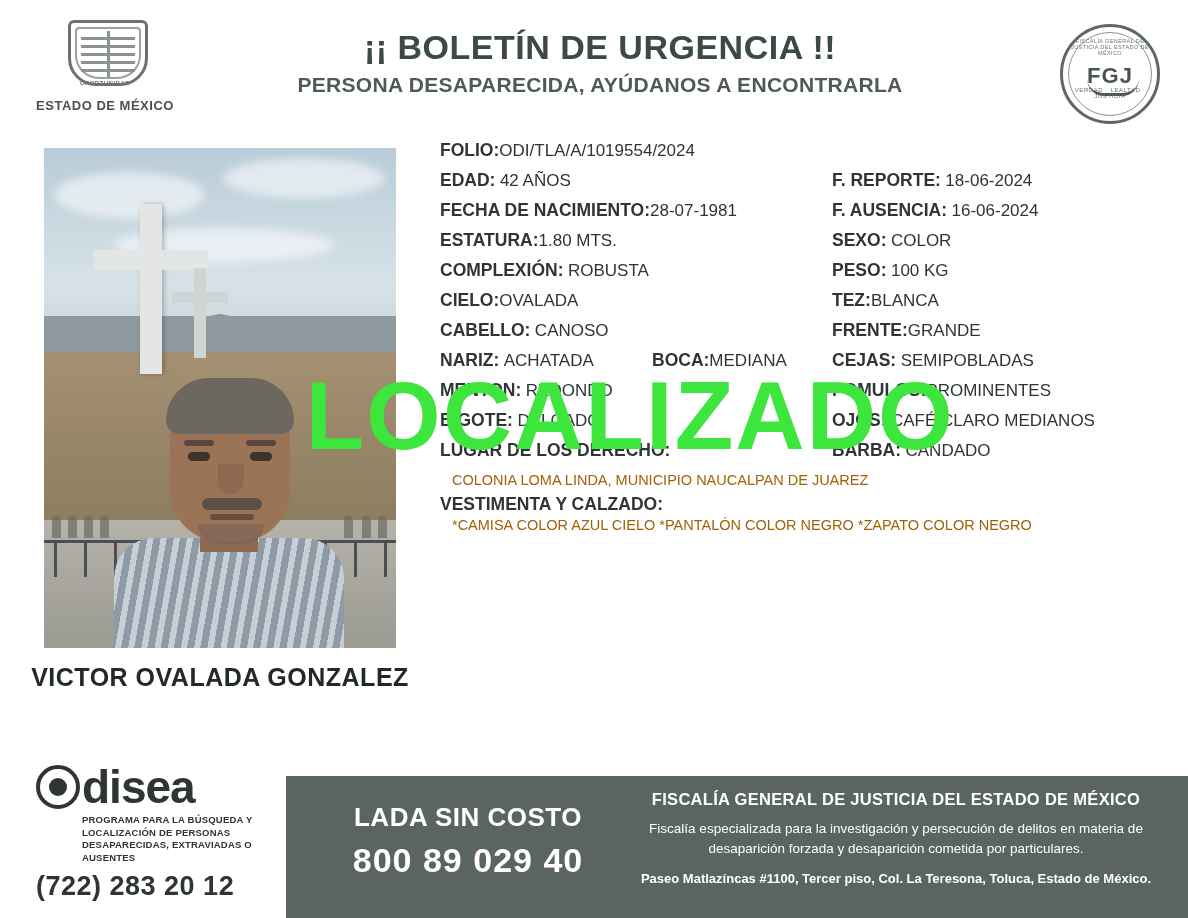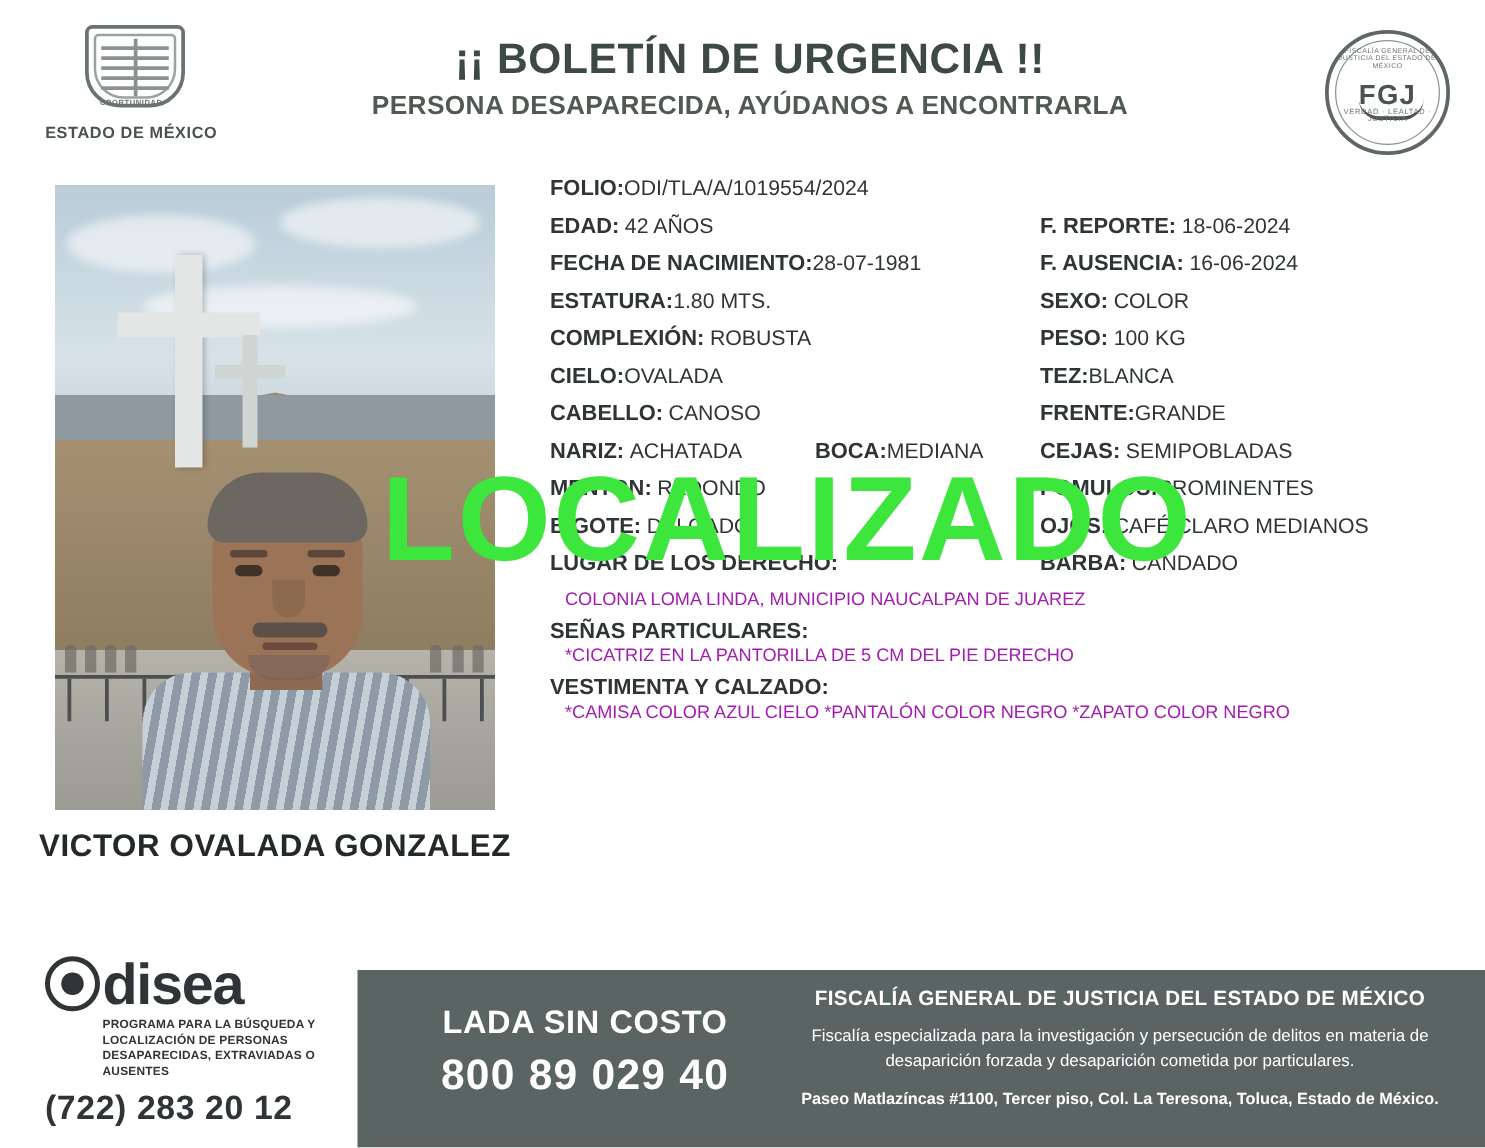--- a/index.html
+++ b/index.html
@@ -374,21 +374,21 @@
     position: absolute;
     left: 392px; top: 0;
   }
   .block-lbl {
     font-weight: bold;
     font-size: 17.5px;
     color: #2f3436;
   }
   .block-val {
     font-size: 14.5px;
-    color: #a21caf;
+    color: #a16207;
     margin-left: 12px;
     margin-top: 2px;
   }
   .block {
     margin-top: 6px;
   }
 
   
   .localizado {
     position: absolute;
@@ -707,24 +707,20 @@
       <span class="block-lbl">LUGAR DE LOS DERECHO:</span>
     </span>
     <span class="cell-right">
       <span class="lbl">BARBA:</span>
       <span class="val">CANDADO</span>
     </span>
   </div>
 
   <div class="block-val">COLONIA LOMA LINDA, MUNICIPIO NAUCALPAN DE JUAREZ</div>
 
-  <div class="block">
-    <div class="block-lbl">SEÑAS PARTICULARES:</div>
-    <div class="block-val">*CICATRIZ EN LA PANTORILLA DE 5 CM DEL PIE DERECHO</div>
-  </div>
 
   <div class="block">
     <div class="block-lbl">VESTIMENTA Y CALZADO:</div>
     <div class="block-val">*CAMISA COLOR AZUL CIELO *PANTALÓN COLOR NEGRO *ZAPATO COLOR NEGRO</div>
   </div>
 </div>
 
 <div class="localizado">LOCALIZADO</div>
 
 <div class="qr">

